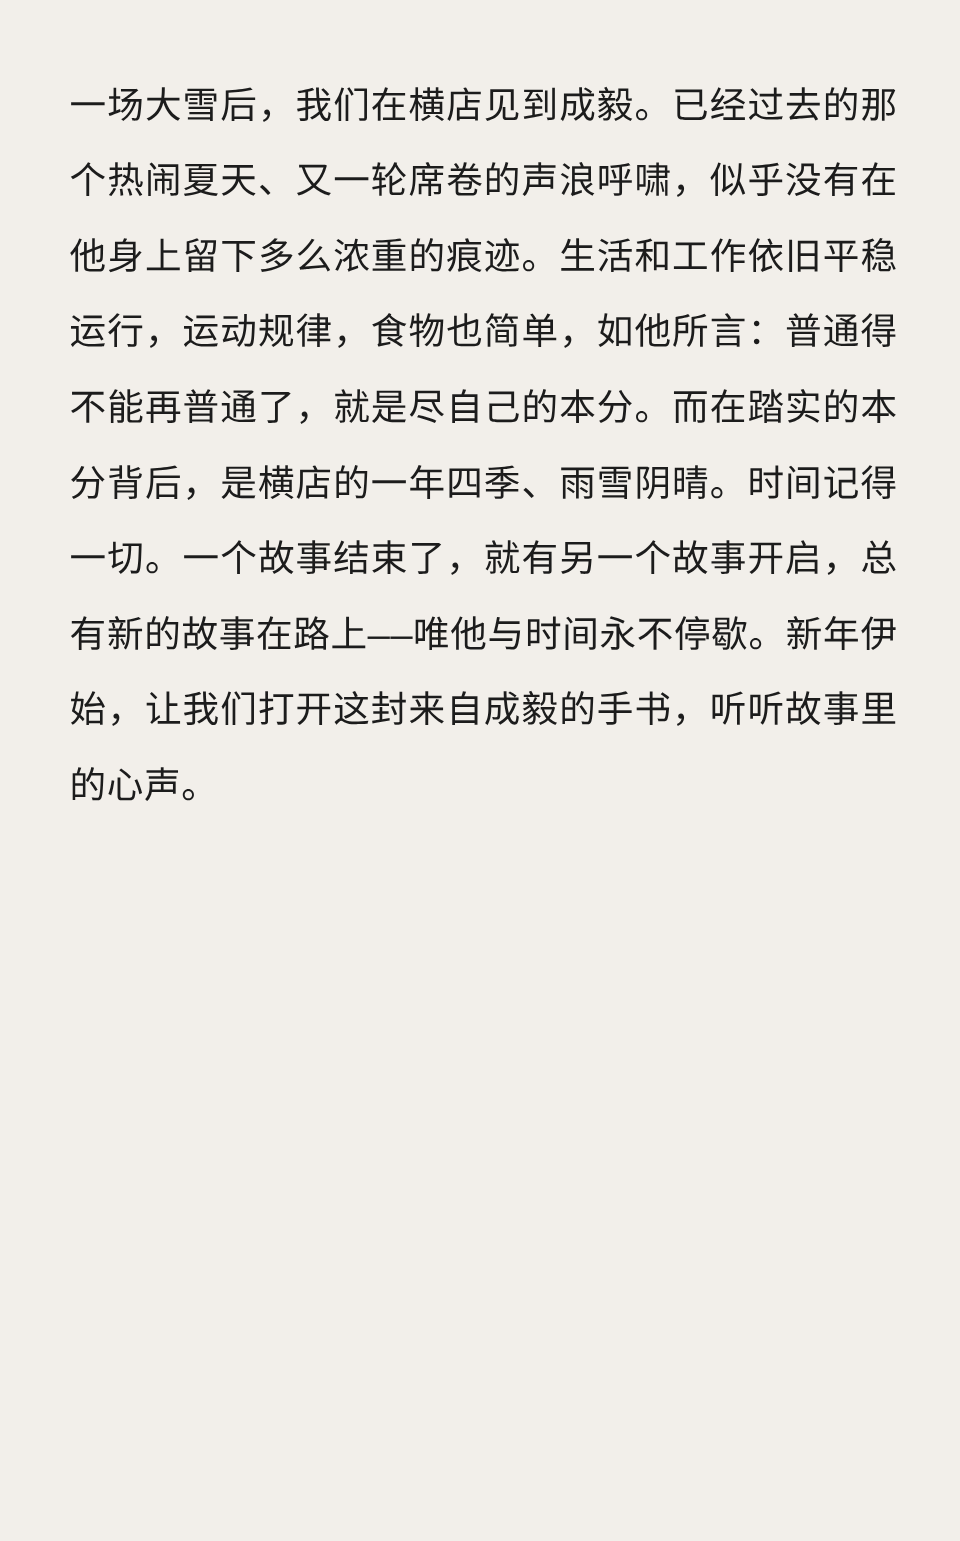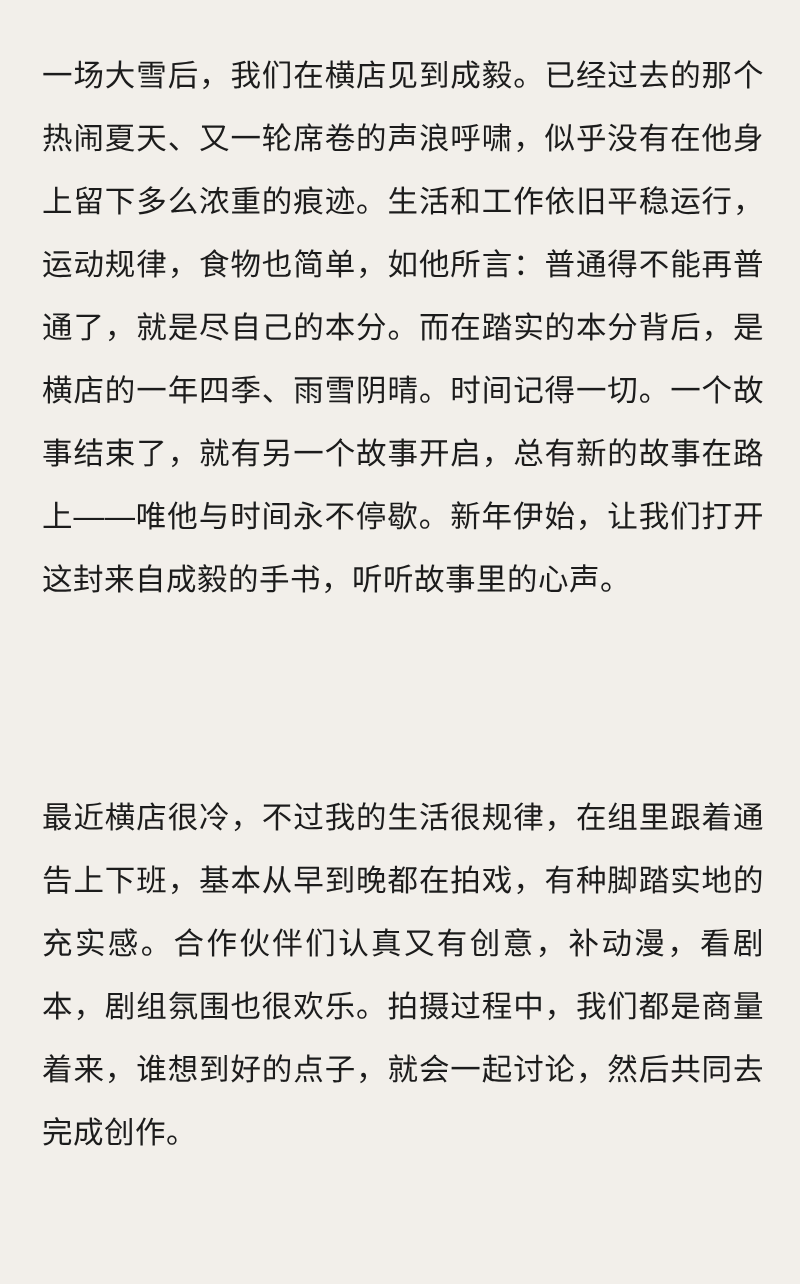--- a/index.html
+++ b/index.html
@@ -19,27 +19,27 @@
     height: 1284px;
     background: #f2efea;
     box-sizing: border-box;
     padding: 44px 36px 0 42px;
   }
   .article {
     display: block;
   }
   .para {
     color: #1c1c1c;
-    font-family: Liberation Sans, sans-serif;
+    font-family: Liberation Mono, monospace;
     font-size: 30.5px;
     line-height: 63px;
     letter-spacing: 0.5px;
     text-align: justify;
     text-justify: inter-character;
-    margin: 0;
+    margin: 16px;
     word-break: break-all;
   }
   .para.intro {
     margin-bottom: 0;
   }
   .spacer-lg {
     height: 120px;
   }
   .spacer-md {
     height: 55px;
@@ -50,15 +50,14 @@
 
 <div class="page">
   <article class="article">
     <p class="para intro">一场大雪后，我们在横店见到成毅。已经过去的那个热闹夏天、又一轮席卷的声浪呼啸，似乎没有在他身上留下多么浓重的痕迹。生活和工作依旧平稳运行，运动规律，食物也简单，如他所言：普通得不能再普通了，就是尽自己的本分。而在踏实的本分背后，是横店的一年四季、雨雪阴晴。时间记得一切。一个故事结束了，就有另一个故事开启，总有新的故事在路上——唯他与时间永不停歇。新年伊始，让我们打开这封来自成毅的手书，听听故事里的心声。</p>
 
     <div class="spacer-lg"></div>
 
 
     <div class="spacer-md"></div>
 
-    <p class="para">最近横店很冷，不过我的生活很规律，在组里跟着通告上下班，基本从早到晚都在拍戏，有种脚踏实地的充实感。合作伙伴们认真又有创意，补动漫，看剧本，剧组氛围也很欢乐。拍摄过程中，我们都是商量着来，谁想到好的点子，就会一起讨论，然后共同去完成创作。</p>
   </article>
 </div>
 
 </body></html>

